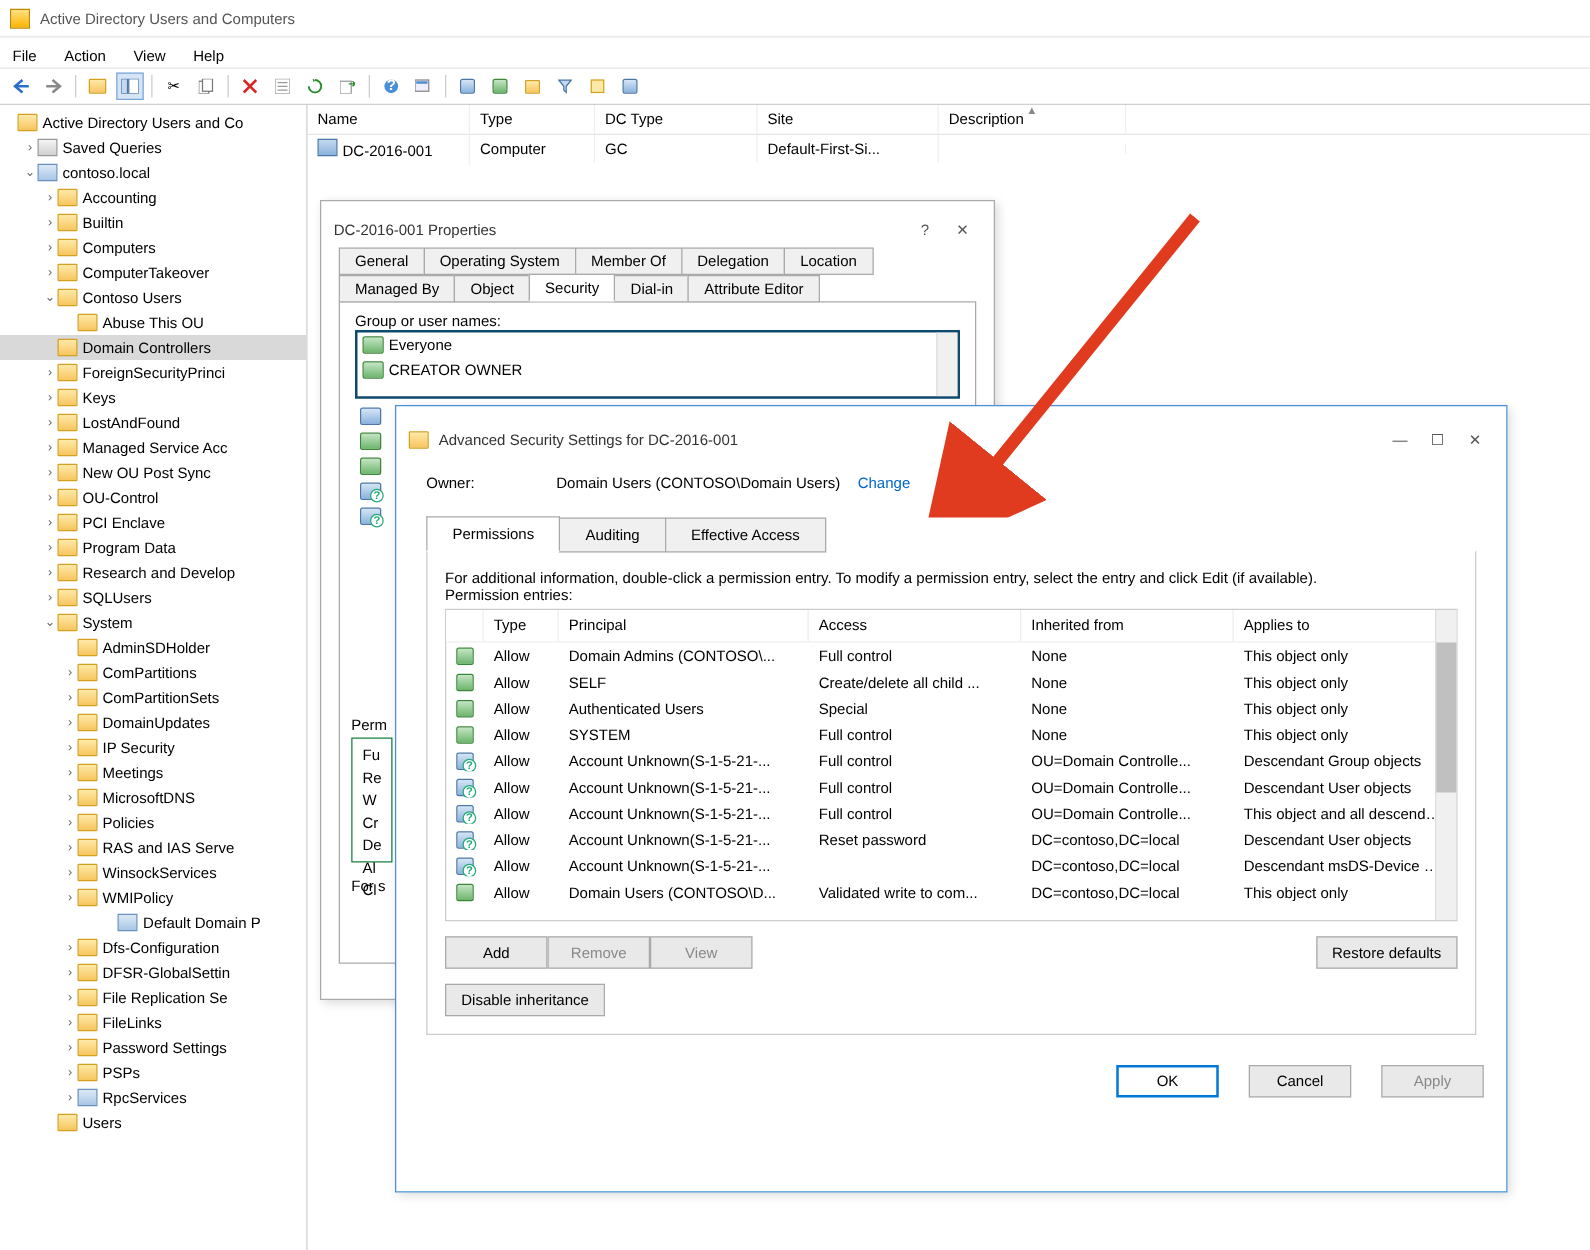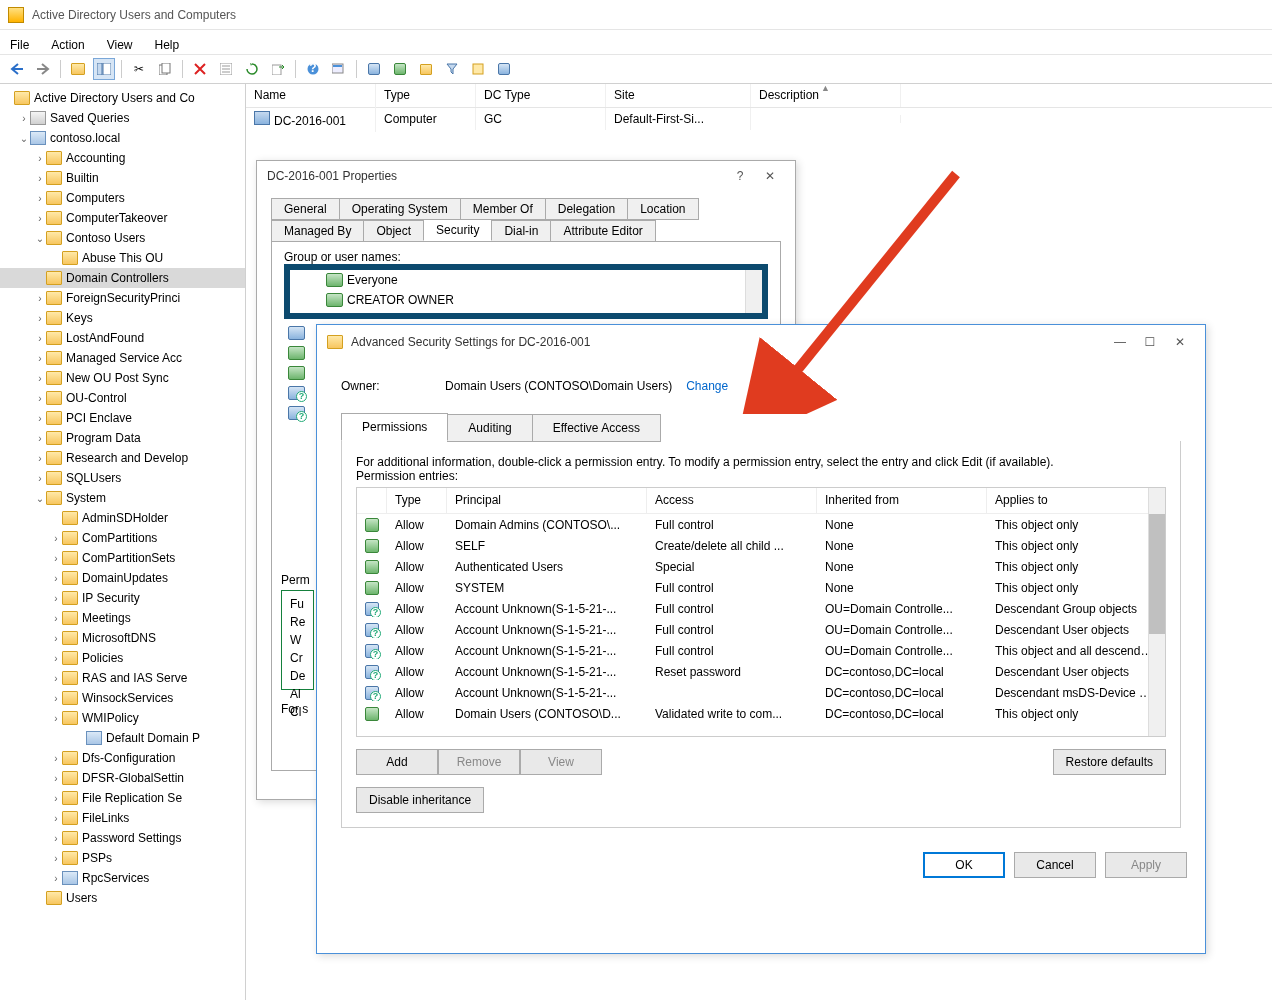--- a/index.html
+++ b/index.html
@@ -25,30 +25,30 @@
 .list-header { display:flex; height:24px; border-bottom:1px solid #e5e5e5; }
 .list-header div, .list-row div { padding:4px 8px; border-right:1px solid #f0f0f0; overflow:hidden; text-overflow:ellipsis; white-space:nowrap; }
 .list-header div { font-weight:normal; color:#000; }
 .list-row { display:flex; height:22px; align-items:center; }
 .col-name{width:130px}.col-type{width:100px}.col-dc{width:130px}.col-site{width:145px}.col-desc{width:150px; position:relative;}
 .sort-arrow { position:absolute; left:50%; top:-1px; transform:translateX(-50%); color:#888; font-size:9px; }
 .pc-icon { width:16px;height:14px;background:linear-gradient(#c5d9ef,#8ab3de);border:1px solid #4a76a8;display:inline-block;margin-right:4px; }
 
 .dlg { position:absolute; background:#fff; border:1px solid #aaa; box-shadow: 2px 2px 8px rgba(0,0,0,0.15); }
 .dlg-props { left:10px; top:76px; width:540px; height:640px; z-index:5; }
-.dlg-title { height:30px; display:flex; align-items:center; padding:0 10px; color:#333; }
+.dlg-title { height:30px; display:flex; align-items:flex-end; padding:0 10px; color:#333; }
 .dlg-title .spacer{flex:1}
 .dlg-title .wbtn{width:30px;text-align:center;color:#555;}
 .tabs1 { padding: 6px 14px 0 14px; }
 .tabrow { display:flex; }
 .tab { border:1px solid #aaa; padding:3px 12px; background:#fff; margin-right:-1px; white-space:nowrap; }
 .tab.inactive { background:#f0f0f0; position:relative; top:1px; }
 .tab.active { border-bottom:1px solid #fff; z-index:1; position:relative; }
 .tabbody { border:1px solid #aaa; margin:0 14px; padding:8px 12px; height:530px; }
-.gbox { border:6px solid #0c4a6e; height:55px; overflow:hidden; position:relative;padding-left:32px; }
+.gbox { border:2px solid #0c4a6e; height:55px; overflow:hidden; position:relative; }
 .gbox-row { display:flex; align-items:center; height:20px; padding:0 4px; gap:4px; }
 .gbox .scroll { position:absolute; right:0; top:0; bottom:0; width:17px; background:#f0f0f0; border-left:1px solid #ddd; }
 .gicon{width:17px;height:14px;display:inline-block;}
 .usr2{background:linear-gradient(#c5e5c5,#6db56d);border:1px solid #3a873a;border-radius:2px;}
 .usr1{background:linear-gradient(#d5e5f5,#8ab3de);border:1px solid #4a76a8;border-radius:2px;}
 .usrq{background:linear-gradient(#d5e5f5,#8ab3de);border:1px solid #4a76a8;border-radius:2px;position:relative;}
 .usrq:after{content:"?";position:absolute;right:-3px;bottom:-3px;font-size:9px;font-weight:bold;background:#fff;border:1px solid #2a7;color:#2a7;width:9px;height:9px;line-height:8px;text-align:center;border-radius:50%;}
 .perm-label{margin-top:10px;}
 .permbox{border:1px solid #15803d;height:100px;padding:4px 8px;line-height:1.5;}
 .forsel{margin-top:10px;}
@@ -69,21 +69,21 @@
 .pe-row { display:flex; height:21px; align-items:center; }
 .pe-row div { padding:1px 8px; overflow:hidden; text-overflow:ellipsis; white-space:nowrap; }
 .pc-ic{width:30px;display:flex;justify-content:center;}
 .pc-type{width:60px}.pc-prin{width:200px}.pc-acc{width:170px}.pc-inh{width:170px}.pc-app{flex:1}
 .pe-scroll{position:absolute;right:0;top:0;bottom:0;width:17px;background:#f0f0f0;border-left:1px solid #ddd;}
 .pe-scroll .thumb{background:#c0c0c0;height:120px;margin-top:26px;}
 .btnrow { display:flex; margin-top:12px; }
 .btn { min-width:82px; height:26px; border:1px solid #aaa; background:#e9e9e9; display:flex; align-items:center; justify-content:center; padding:0 12px; }
 .btn.disabled { color:#888; }
 .btn.primary { border:2px solid #0078d7; background:#fff; }
-.dlg-footer { display:flex; justify-content:flex-end; gap:9px; padding: 10px 18px; }
+.dlg-footer { display:flex; justify-content:flex-end; gap:24px; padding: 10px 18px; }
 
 .arrow { position:absolute; z-index:50; pointer-events:none; }
 
 .props-extra { position:absolute; left:24px; top:400px; line-height:1.6; }
 </style>
 </head>
 <body>
 
 <div class="titlebar">
   <span class="ticon"></span>
@@ -349,21 +349,21 @@
         <div class="tree-row" style="padding-left: 50px;">
           <span class="exp">›</span>
           <span class="ficon folder-icon"></span>
           <span>WinsockServices</span>
         </div>
         <div class="tree-row" style="padding-left: 50px;">
           <span class="exp">›</span>
           <span class="ficon folder-icon"></span>
           <span>WMIPolicy</span>
         </div>
-        <div class="tree-row" style="padding-left: 74px;">
+        <div class="tree-row" style="padding-left: 50px; justify-content: center;">
           <span class="exp"></span>
           <span class="ficon domain-icon"></span>
           <span>Default Domain P</span>
         </div>
         <div class="tree-row" style="padding-left: 50px;">
           <span class="exp">›</span>
           <span class="ficon folder-icon"></span>
           <span>Dfs-Configuration</span>
         </div>
         <div class="tree-row" style="padding-left: 50px;">

